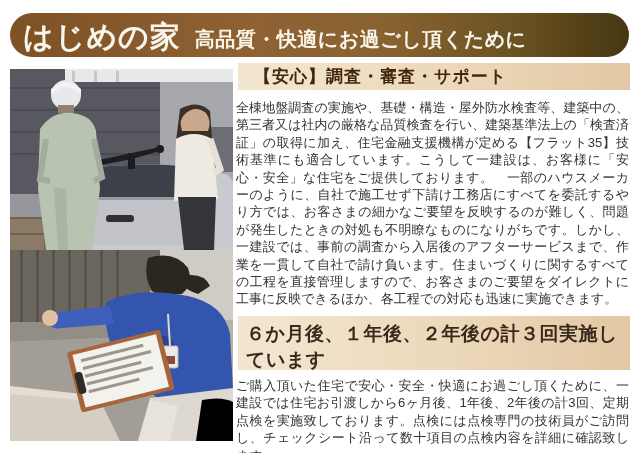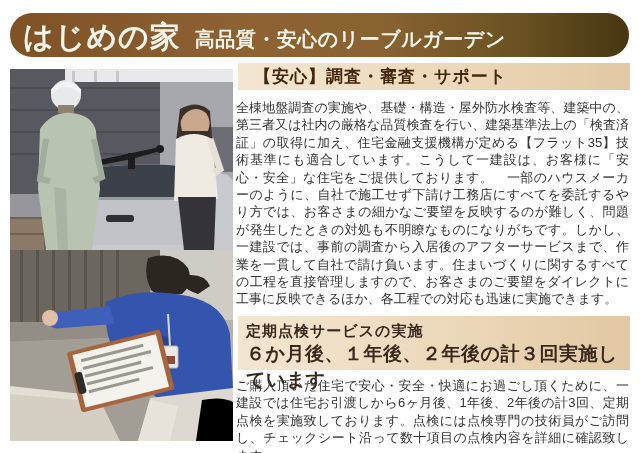--- a/index.html
+++ b/index.html
@@ -50,21 +50,21 @@
   .heading-bar2 .hl1{font-size:15px;line-height:20px;letter-spacing:1px;}
   .heading-bar2 .hl2{font-size:19px;line-height:26px;letter-spacing:0.5px;}
 </style>
 </head>
 <body>
 
 <div class="page">
 
   <div class="header-bar">
     <span class="brand">はじめの家</span>
-    <span class="tagline">高品質・安心のリーブルガーデン</span>
+    <span class="tagline">高品質・快適にお過ごし頂くために</span>
   </div>
 
   <div class="photo-col">
 
     <svg width="223" height="181" viewBox="0 0 223 181" role="img" aria-label="現場写真：白いヘルメットの作業員と車、住宅前のお客様">
       <g>
         <rect x="0" y="0" width="223" height="181" fill="#97969c"></rect>
         <rect x="0" y="0" width="150" height="125" fill="#585860"></rect>
         <rect x="0" y="18" width="150" height="2" fill="#4b4b52"></rect>
         <rect x="0" y="40" width="150" height="2" fill="#4b4b52"></rect>
@@ -164,18 +164,17 @@
       <path d="M192 150 Q212 146 223 152 L223 191 L186 191 Z" fill="#30507 fill-opacity"></path>
     </svg>
   </div>
 
   <div class="heading-bar1">
     <span>【安心】調査・審査・サポート</span>
   </div>
   <p class="body-text body-1">全棟地盤調査の実施や、基礎・構造・屋外防水検査等、建築中の、第三者又は社内の厳格な品質検査を行い、建築基準法上の「検査済証」の取得に加え、住宅金融支援機構が定める【フラット35】技術基準にも適合しています。こうして一建設は、お客様に「安心・安全」な住宅をご提供しております。　一部のハウスメーカーのように、自社で施工せず下請け工務店にすべてを委託するやり方では、お客さまの細かなご要望を反映するのが難しく、問題が発生したときの対処も不明瞭なものになりがちです。しかし、一建設では、事前の調査から入居後のアフターサービスまで、作業を一貫して自社で請け負います。住まいづくりに関するすべての工程を直接管理しますので、お客さまのご要望をダイレクトに工事に反映できるほか、各工程での対応も迅速に実施できます。</p>
 
   <div class="heading-bar2">
-    <div class="hl1">定期点検サービスの実施</div>
     <div class="hl2">６か月後、１年後、２年後の計３回実施しています</div>
   </div>
   <p class="body-text body-2">ご購入頂いた住宅で安心・安全・快適にお過ごし頂くために、一建設では住宅お引渡しから6ヶ月後、1年後、2年後の計3回、定期点検を実施致しております。点検には点検専門の技術員がご訪問し、チェックシート沿って数十項目の点検内容を詳細に確認致します。</p>
 
 </div>
 
 </body></html>

